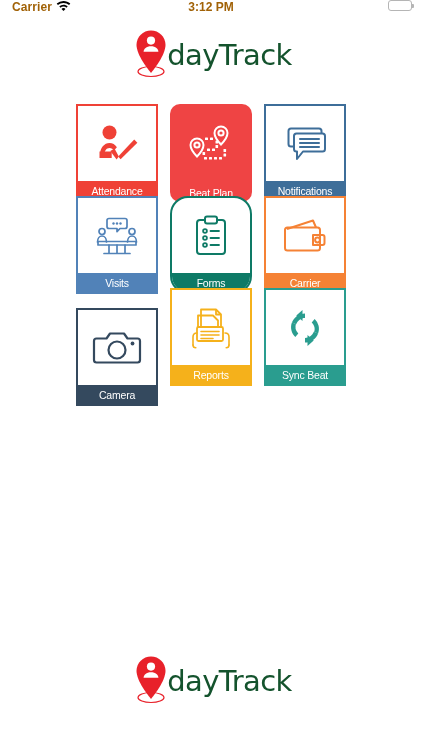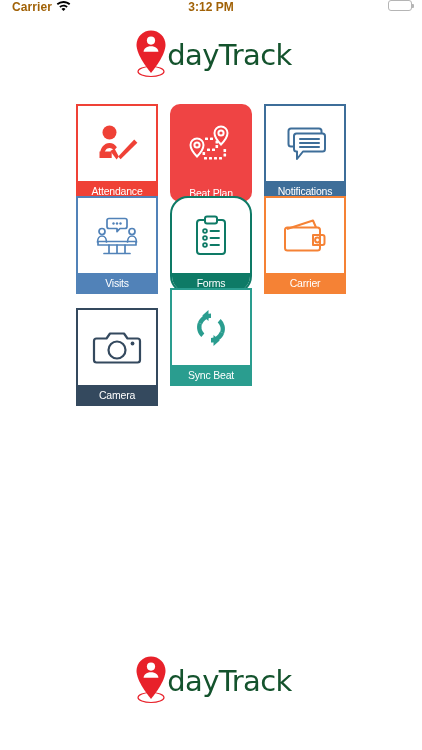--- a/index.html
+++ b/index.html
@@ -282,20 +282,38 @@
         <g fill="none" stroke="#34495E" stroke-width="2.2" stroke-linejoin="round">
           <path d="M4.5 10.5h10l3.5-5h14l3.5 5h10c1.4 0 2.5 1.1 2.5 2.5v19c0 1.4-1.1 2.5-2.5 2.5h-41A2.5 2.5 0 0 1 2 32V13c0-1.4 1.1-2.5 2.5-2.5z"></path>
           <circle cx="25" cy="22" r="8.5"></circle>
         </g>
         <circle cx="40.5" cy="15.5" r="1.9" fill="#34495E"></circle>
       </svg>
     </div>
     <div class="tile-label" style="background:#34495E;">Camera</div>
   </div>
 
+  <div class="tile outlined" style="border-color:#F5B11B;">
+    <div class="tile-art">
+      <svg width="46" height="44" viewBox="0 0 46 44">
+        <g fill="none" stroke="#F5B11B" stroke-width="1.8" stroke-linejoin="round">
+          <path d="M13 3.5h15l5 5v14H13z"></path>
+          <path d="M28 3.5v5h5"></path>
+          <path d="M10 9.5h15l5 5v12H10z"></path>
+          <rect x="9" y="21" width="26" height="14" rx="1.5" fill="#fff"></rect>
+        </g>
+        <g fill="none" stroke="#F5B11B" stroke-width="1.6" stroke-linecap="round">
+          <path d="M13 25.5h18M13 29h18M13 32.5h12"></path>
+          <path d="M9 27c-2.5 0-4 1.6-4 4v8M37 27c2.5 0 4 1.6 4 4v8"></path>
+          <path d="M5 39c0 1.6 1.3 2.8 2.8 2.8M41 39c0 1.6-1.3 2.8-2.8 2.8"></path>
+        </g>
+      </svg>
+    </div>
+    <div class="tile-label" style="background:#F5B11B;">Reports</div>
+  </div>
 
   <div class="tile outlined" style="border-color:#2A9D8F;">
     <div class="tile-art">
       <svg width="42" height="42" viewBox="0 0 42 42">
         <g fill="#2A9D8F">
           <path d="M21 6.5c-6.0 0-11.1 3.8-13.1 9.1l4.3 1.6c1.4-3.6 4.8-6.2 8.8-6.2V6.5z"></path>
           <path d="M18.5 3l-6.2 5.5 6.2 5.5z"></path>
           <path d="M21 35.5c6.0 0 11.1-3.8 13.1-9.1l-4.3-1.6c-1.4 3.6-4.8 6.2-8.8 6.2v4.5z"></path>
           <path d="M23.5 39l6.2-5.5-6.2-5.5z"></path>
           <path d="M7.9 15.6C7.0 18 6.8 20.7 7.4 23.3c.6 2.6 2.0 4.9 3.9 6.6l3.0-3.4a10.3 10.3 0 0 1-2.7-4.5 10.3 10.3 0 0 1 .3-5.0z"></path>

